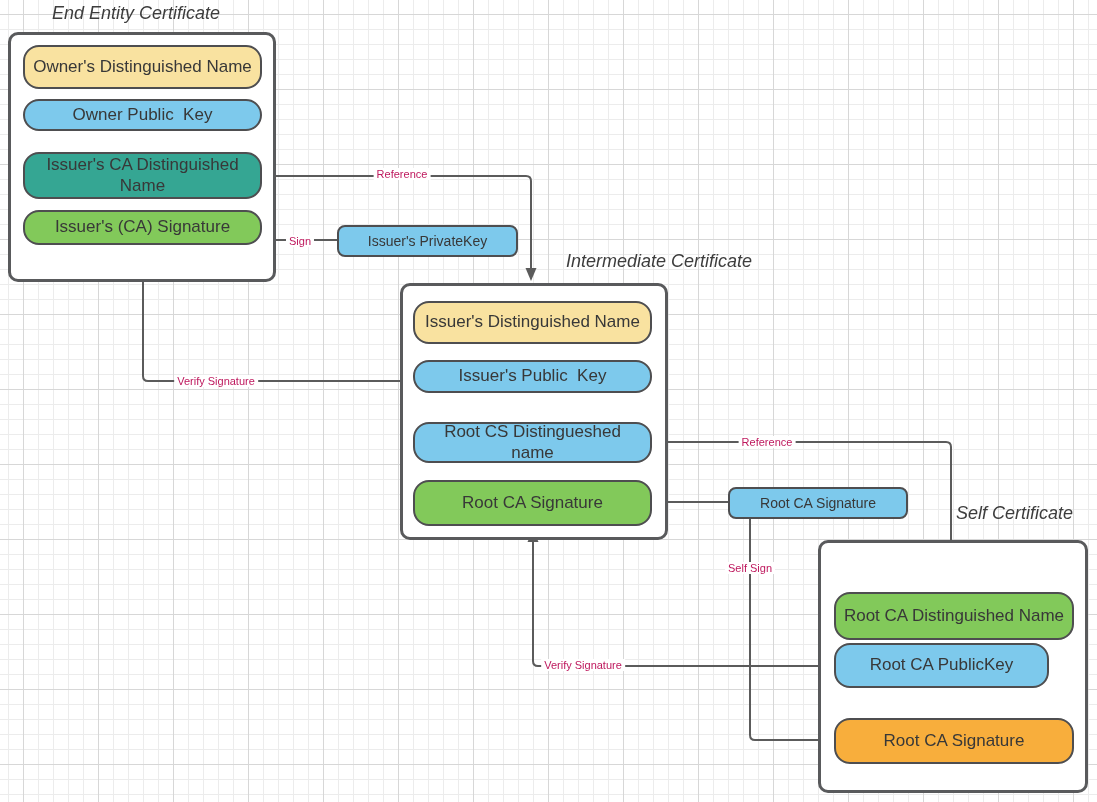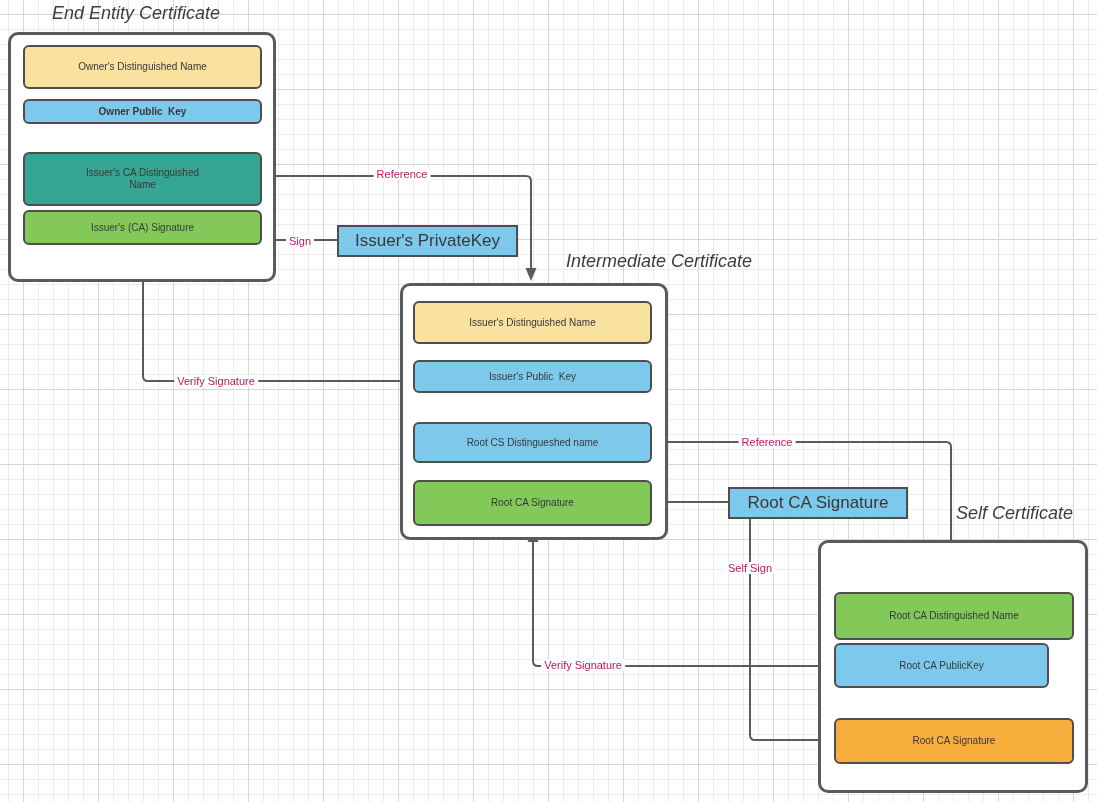--- a/index.html
+++ b/index.html
@@ -26,39 +26,39 @@
   .c-int{left:400px;top:283px;width:268px;height:257px;}
   .c-root{left:818px;top:540px;width:270px;height:253px;}
   .cert-title{
     position:absolute;font-size:18px;color:#3d3d3d;white-space:nowrap;font-style:italic;
   }
   .t-end{left:52px;top:3px;}
   .t-int{left:566px;top:251px;}
   .t-root{left:956px;top:503px;}
   .field{
     position:absolute;box-sizing:border-box;
-    border:2px solid #4e4e50;border-radius:6px;
+    border:2px solid #4e4e50;border-radius:16px;
     display:flex;align-items:center;justify-content:center;
-    text-align:center;font-size:10px;line-height:1.2;color:#383838;
+    text-align:center;font-size:17px;line-height:1.2;color:#383838;
     white-space:pre-wrap;padding:2px 6px;
   }
   .keybox{
     position:absolute;box-sizing:border-box;
-    border:2px solid #4e4e50;border-radius:0;
+    border:2px solid #4e4e50;border-radius:8px;
     display:flex;align-items:center;justify-content:center;
-    text-align:center;font-size:17px;color:#383838;
+    text-align:center;font-size:14px;color:#383838;
   }
   .bg-yellow{background:#f9e2a0;}
   .bg-blue{background:#7dc9ec;}
   .bg-teal{background:#35a693;}
   .bg-green{background:#82c95a;}
   .bg-orange{background:#f8ae3c;}
   .f-e1{left:23px;top:45px;width:239px;height:44px;}
-  .f-e2{left:23px;top:99px;width:239px;height:25px;font-weight:bold;}
-  .f-e3{left:23px;top:152px;width:239px;height:54px;}
+  .f-e2{left:23px;top:99px;width:239px;height:32px;}
+  .f-e3{left:23px;top:152px;width:239px;height:47px;}
   .f-e4{left:23px;top:210px;width:239px;height:35px;}
   .f-i1{left:413px;top:301px;width:239px;height:43px;}
   .f-i2{left:413px;top:360px;width:239px;height:33px;}
   .f-i3{left:413px;top:422px;width:239px;height:41px;}
   .f-i4{left:413px;top:480px;width:239px;height:46px;}
   .f-r1{left:834px;top:592px;width:240px;height:48px;}
   .f-r2{left:834px;top:643px;width:215px;height:45px;}
   .f-r3{left:834px;top:718px;width:240px;height:46px;}
   .k-1{left:337px;top:225px;width:181px;height:32px;}
   .k-2{left:728px;top:487px;width:180px;height:32px;}

